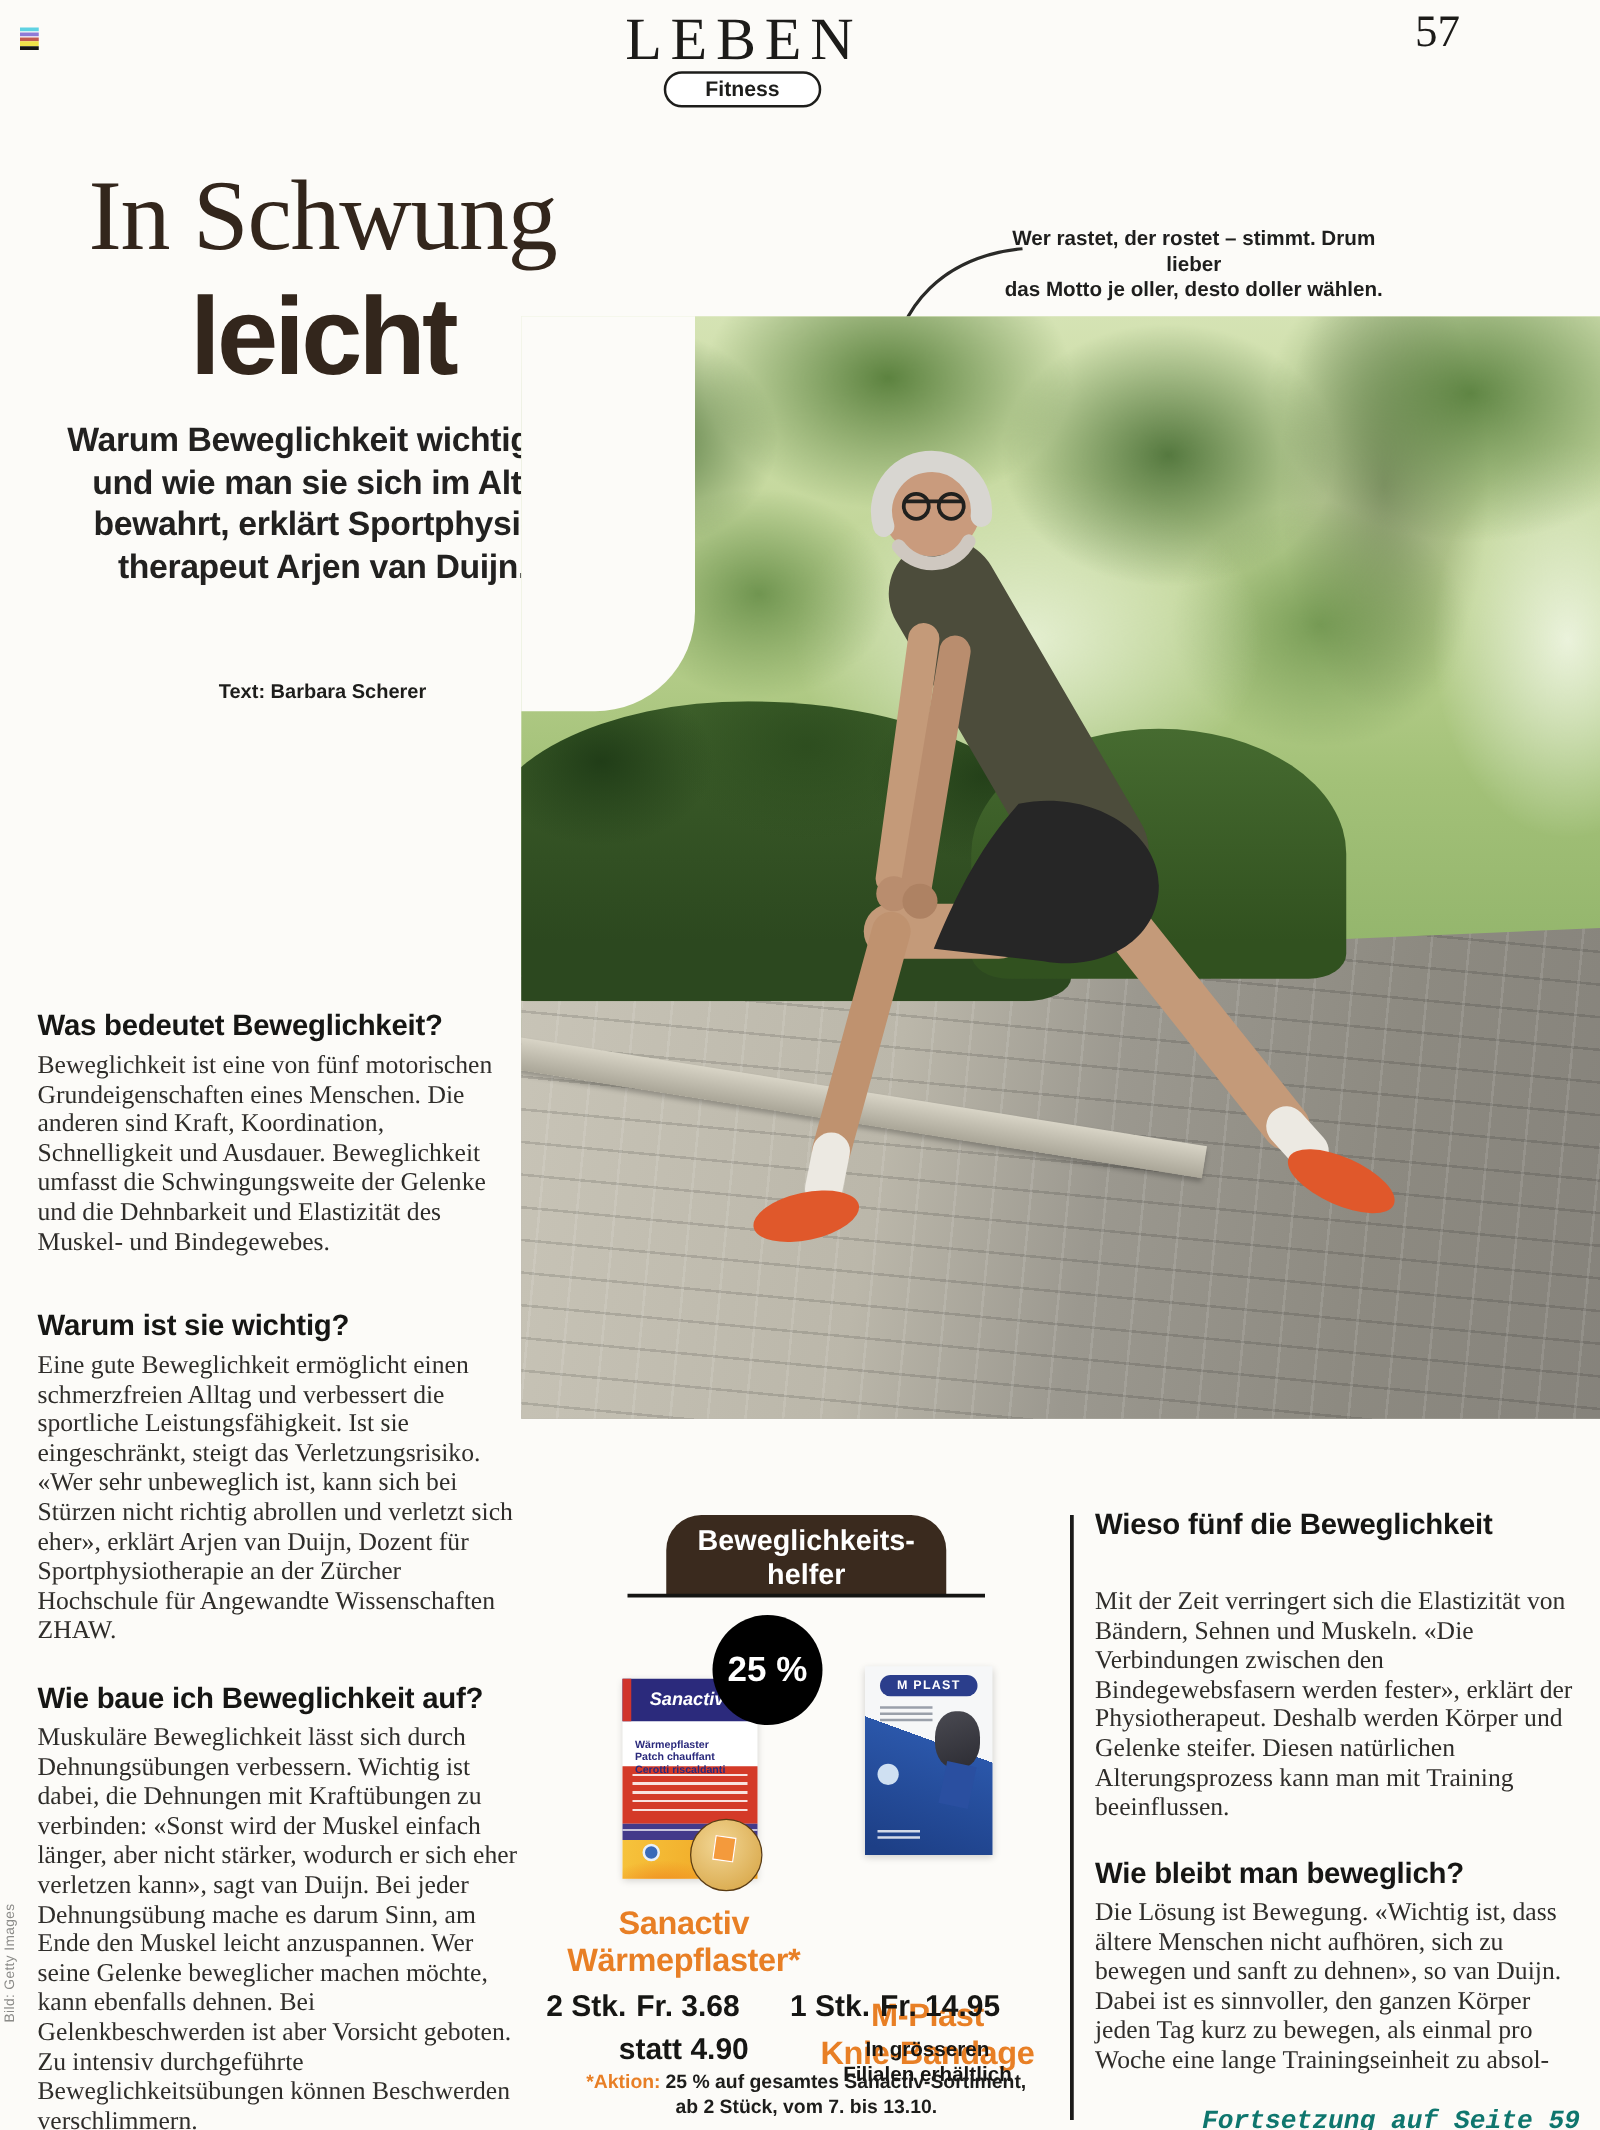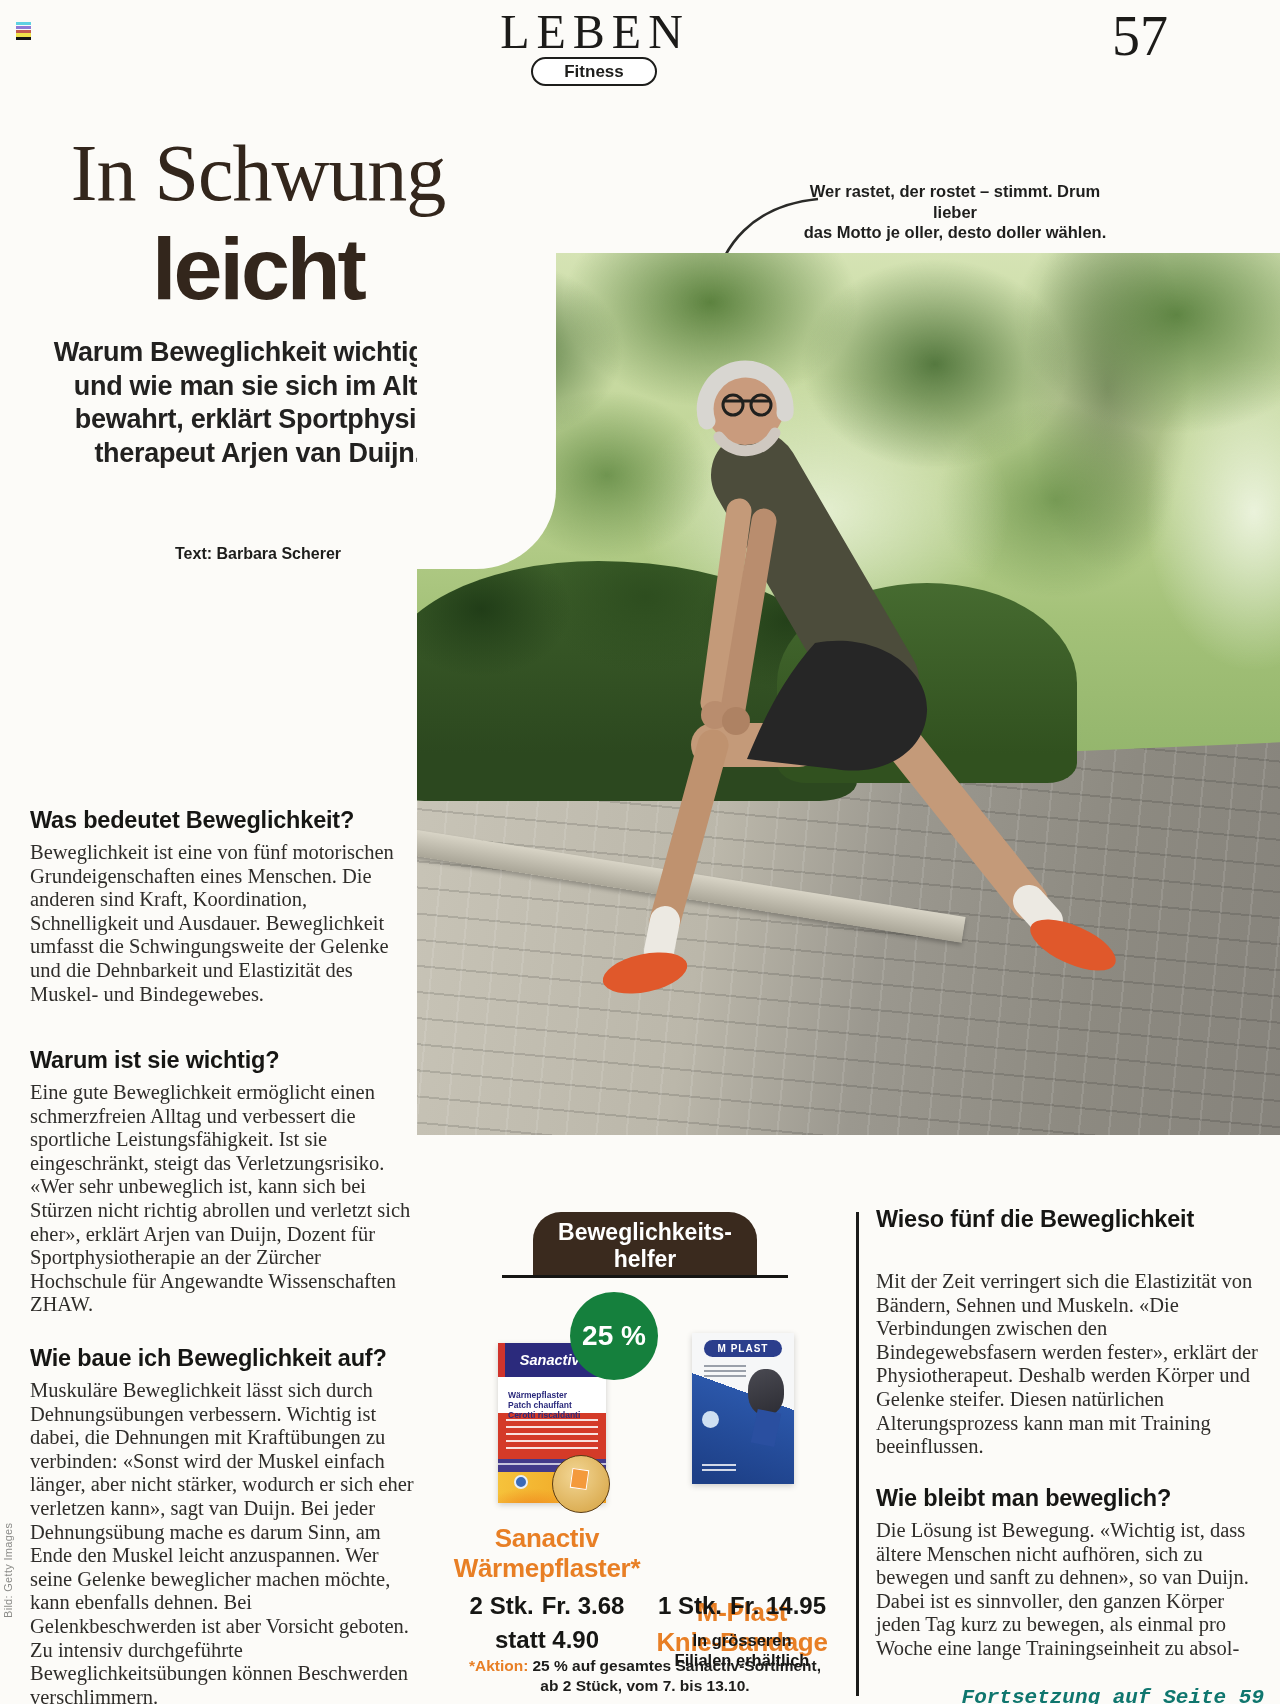--- a/index.html
+++ b/index.html
@@ -12,21 +12,21 @@
   
   .color-mark { position:absolute; left:16px; top:22px; width:15px; }
   .color-mark span { display:block; width:15px; height:3.2px; margin-bottom:.6px; }
   .section-title {
     position:absolute; left:0; top:4px; width:1190px; text-align:center;
     font-family:"Liberation Serif", serif; font-size:48px; font-weight:400;
     letter-spacing:7px; color:#1c1b19;
   }
   .page-number {
     position:absolute; right:112px; top:4px;
-    font-family:"Liberation Serif", serif; font-size:56px; color:#1c1b19;
+    font-family:"Liberation Serif", serif; font-size:36px; color:#1c1b19;
   }
   .badge-pill {
     position:absolute; left:531px; top:57px; width:126px; height:29px;
     border:2px solid #1d1d1b; border-radius:15px; background:#fff;
     font-size:17px; font-weight:bold; text-align:center; line-height:26px;
   }
   
   .title-serif {
     position:absolute; left:0; top:128px; width:516px; text-align:center;
     font-family:"Liberation Serif", serif; font-size:80px; font-weight:400;
@@ -123,21 +123,21 @@
   }
   
   .promo-tab {
     position:absolute; left:533px; top:1212px; width:224px; height:64px;
     background:#3a2a1e; border-radius:28px 28px 0 0; color:#fff;
     font-size:23px; font-weight:bold; text-align:center; line-height:27px; padding-top:7px;
   }
   .promo-rule { position:absolute; left:502px; top:1275px; width:286px; height:2.5px; background:#151513; }
   .discount-badge {
     position:absolute; left:570px; top:1292px; width:88px; height:88px; border-radius:50%;
-    background:#15803d; color:#fff; font-size:28px; font-weight:bold;
+    background:#000000; color:#fff; font-size:28px; font-weight:bold;
     text-align:center; line-height:88px; letter-spacing:0; z-index:5;
   }
   
   .pkg-sanactiv { position:absolute; left:498px; top:1343px; width:108px; height:160px;
      box-shadow:0 2px 6px rgba(0,0,0,.18); background:#fff; z-index:2; }
   .sana-band-navy { position:relative; height:34px; background:#2b2a7c; }
   .sana-red-stripe { position:absolute; left:0; top:0; width:7px; height:100%; background:#d0342c; }
   .sana-brand { color:#fff; font-size:14.5px; font-weight:bold; font-style:italic;
      text-align:center; line-height:34px; padding-left:6px; }
   .sana-band-white { height:36px; padding:13px 0 0 10px; }
@@ -170,21 +170,21 @@
      background:linear-gradient(160deg,#4a4a52,#2c2c33); }
   .mplast-strap { position:absolute; right:16px; top:78px; width:24px; height:34px;
      background:#2a4fa0; transform:rotate(12deg); }
   .mplast-swirl { position:absolute; left:10px; top:78px; width:17px; height:17px; border-radius:50%;
      background:#cfe0f2; }
   .mplast-txt { position:absolute; left:10px; bottom:10px; }
   .mplast-txt i { display:block; width:34px; height:2px; background:rgba(255,255,255,.8); margin-bottom:3px; }
   
   .prod-name { position:absolute; text-align:center; font-size:26px; line-height:30px;
      font-weight:bold; color:#e87f25; letter-spacing:-0.3px; }
-  .prod-price { position:absolute; text-align:center; font-size:24px; font-weight:bold; color:#161614; }
+  .prod-price { position:absolute; font-size:24px; font-weight:bold; color:#161614; }
   .prod-price .qty { font-weight:bold; margin-right:8px; }
   .prod-note-big { position:absolute; text-align:center; font-size:24px; font-weight:bold; color:#161614; }
   .prod-note-sm { position:absolute; text-align:center; font-size:16.5px; line-height:20px;
      font-weight:bold; color:#161614; }
   .footnote { position:absolute; left:440px; top:1656px; width:410px; text-align:center;
      font-size:15.5px; line-height:20px; font-weight:bold; color:#1d1d1b; }
   .footnote .fl { color:#e87f25; margin-right:4px; }
 </style>
 </head>
 <body>

